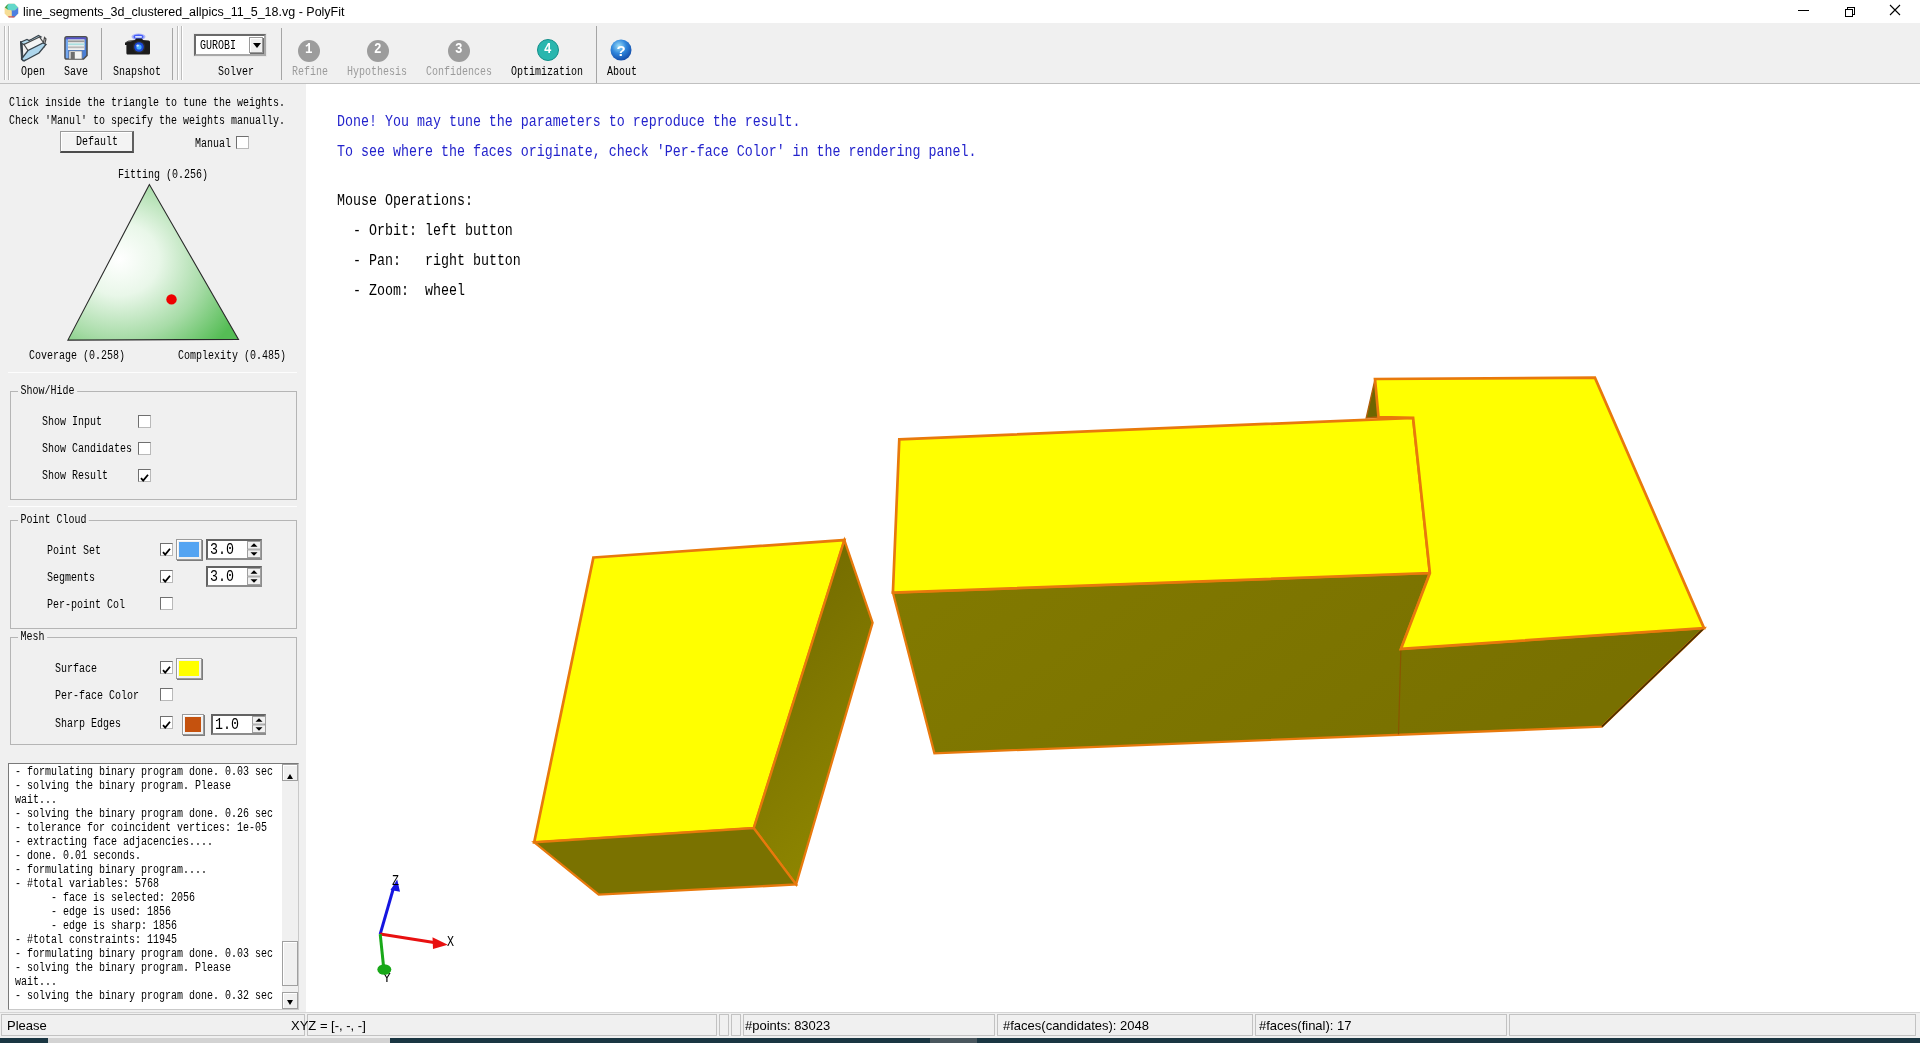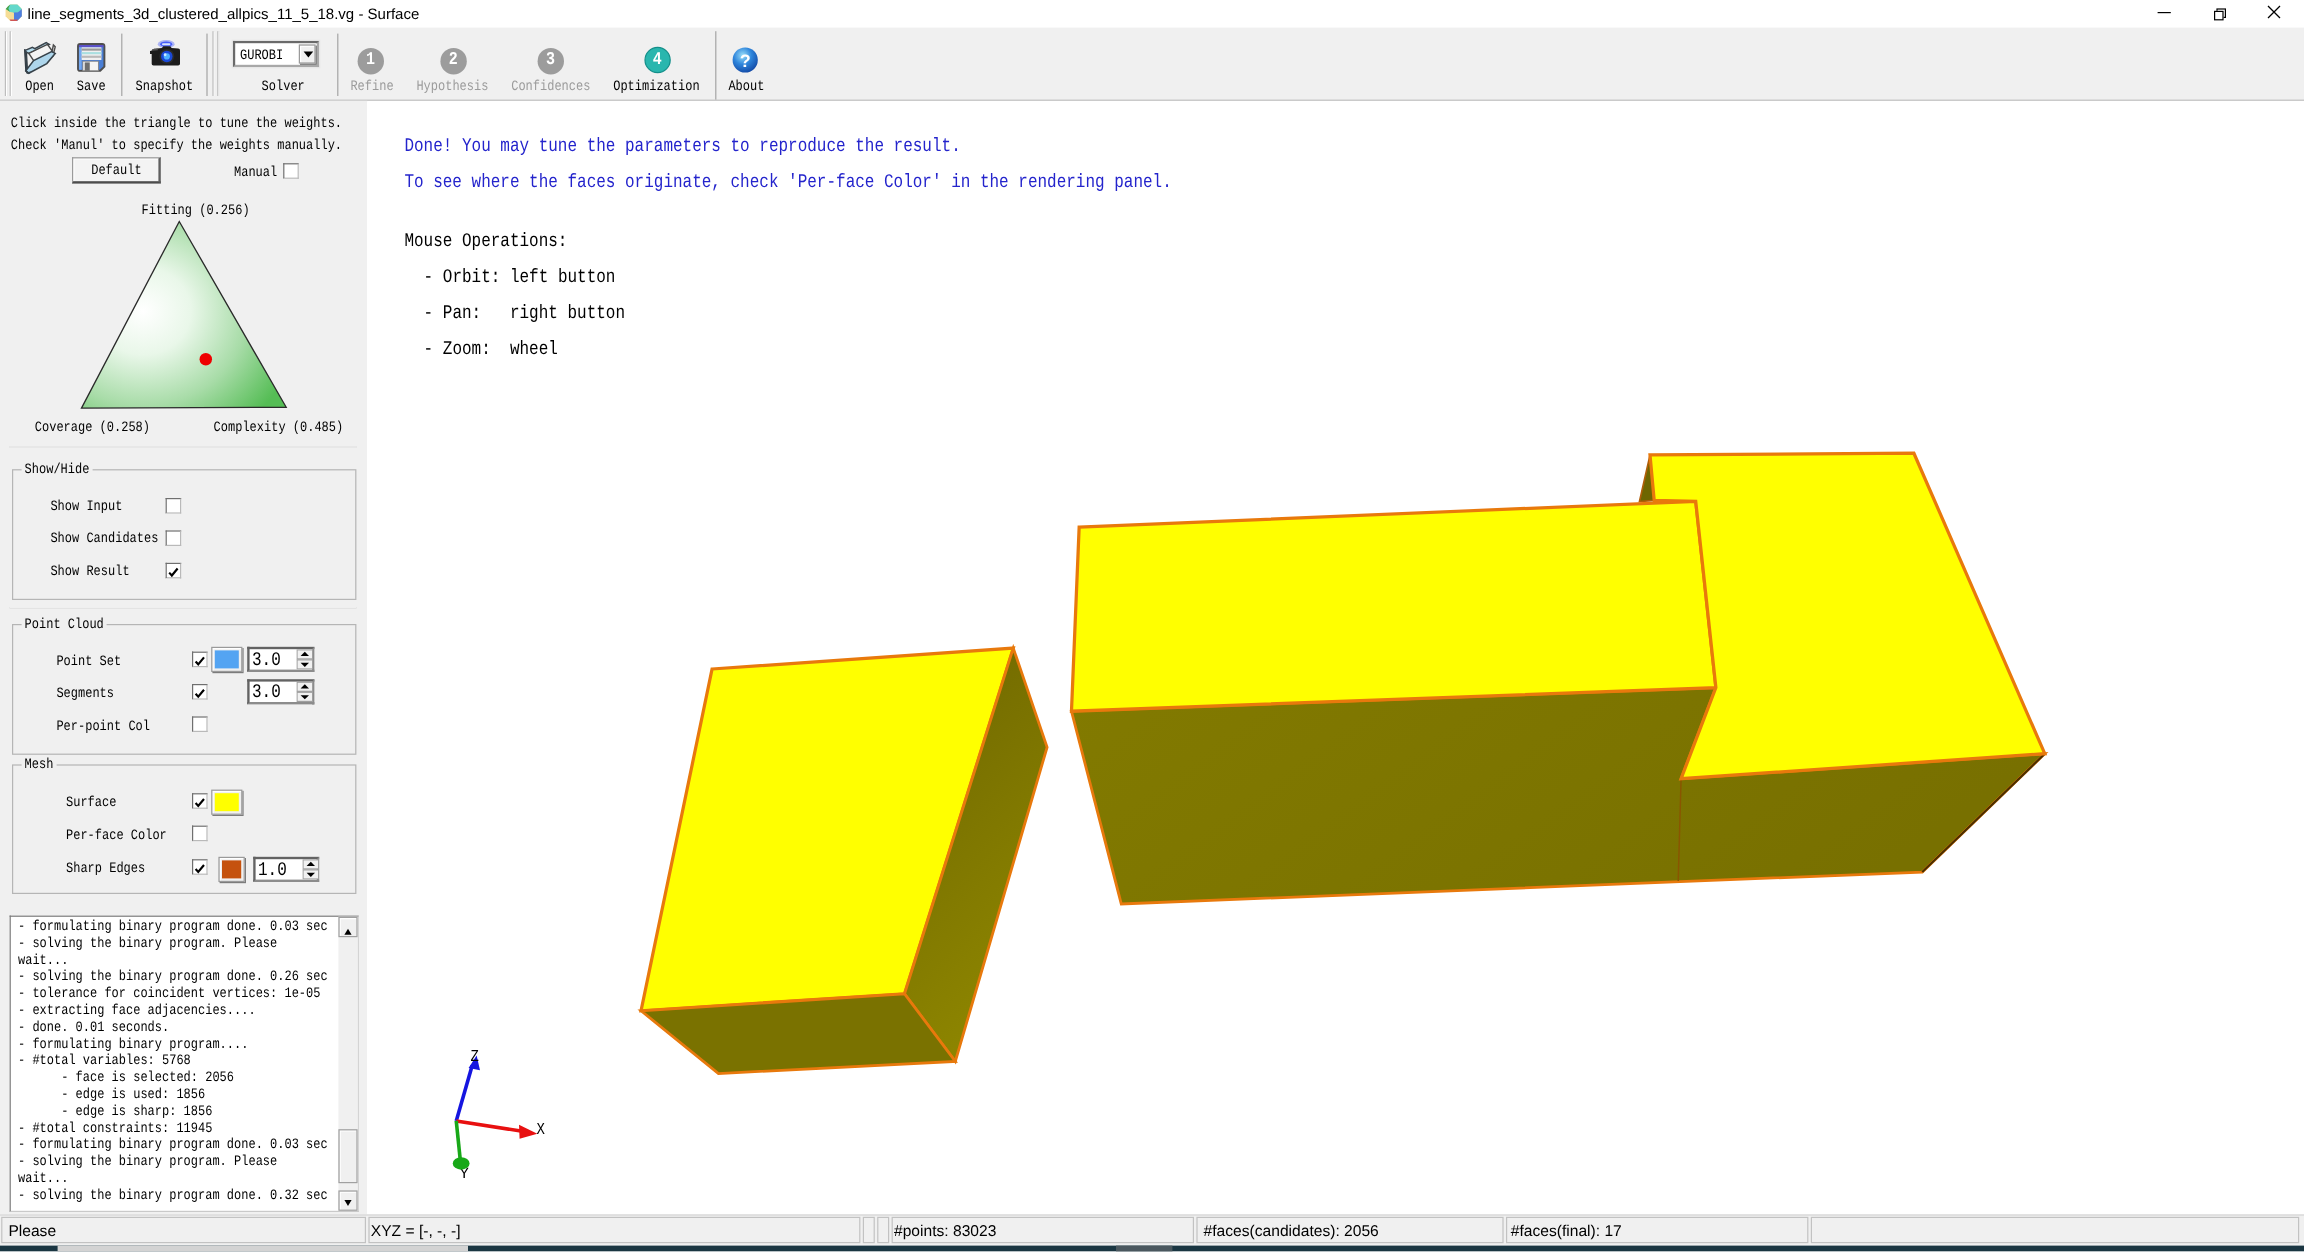--- a/index.html
+++ b/index.html
@@ -26,21 +26,21 @@
 
 <div class="abs" style="left:0;top:0;width:1920px;height:23px;background:#ffffff;"></div>
 <svg class="abs" style="left:4px;top:3px" width="15" height="15" viewBox="0 0 15 15">
   <polygon points="4.5,0.8 10.5,0.8 14.2,4.5 14.2,10.5 10.5,14.2 4.5,14.2 0.8,10.5 0.8,4.5" fill="#f4d78a"></polygon>
   <polygon points="4.5,0.8 10.5,0.8 14.2,4.5 11,7.5 7.5,7.8 4,7 0.8,4.5" fill="#63d8cb"></polygon>
   <polygon points="7.5,7.5 11,7.2 14.2,4.5 14.2,10.5 10.5,14.2 7.6,14.2" fill="#4d7fe0"></polygon>
   <polygon points="0.8,4.5 4.2,6.9 7.5,7.6 7.6,14.2 4.5,14.2 0.8,10.5" fill="#f6dd96"></polygon>
   <polygon points="4,13.2 10.8,13.2 10.2,14.4 4.8,14.4" fill="#d05555"></polygon>
   <polygon points="0.8,4.5 4.3,6.8 3,4 4.5,0.8 2.5,2.5" fill="#4aa34a"></polygon>
 </svg>
-<div class="sans" style="left:23px;top:5px;font-size:12.5px;">line_segments_3d_clustered_allpics_11_5_18.vg - Surface</div>
+<div class="sans" style="left:23px;top:5px;font-size:12.5px;">line_segments_3d_clustered_allpics_11_5_18.vg - PolyFit</div>
 
 <div class="abs" style="left:1798px;top:10px;width:11px;height:1px;background:#000;"></div>
 <div class="abs" style="left:1847px;top:7px;width:8px;height:8px;border:1px solid #000;background:#fff;"></div>
 <div class="abs" style="left:1845px;top:9px;width:8px;height:8px;border:1px solid #000;background:#fff;"></div>
 <svg class="abs" style="left:1889px;top:4px" width="12" height="12" viewBox="0 0 12 12">
     <path d="M1 1 L11 11 M11 1 L1 11" stroke="#000" stroke-width="1.1"></path>
   </svg>
 
 <div class="abs" style="left:0;top:23px;width:1920px;height:61px;background:#f0f0f0;border-bottom:1px solid #c0c0c0;"></div>
 <div class="grip" style="left:4px;top:26px;height:54px;"></div>
@@ -296,26 +296,26 @@
     <ellipse cx="384.3" cy="969.5" rx="7" ry="5.2" fill="#18a818"></ellipse>
   </g>
 </svg>
 <div class="c" style="left:392px;top:872px;font-size:14px;">Z</div>
 <div class="c" style="left:447px;top:933px;font-size:14px;">X</div>
 
 <div class="abs" style="left:0;top:1012px;width:1920px;height:26px;background:#f0f0f0;border-top:1px solid #d5d5d5;"></div>
 <div class="abs" style="left:1px;top:1014px;width:304px;height:22px;border:1px solid #c2c2c2;"></div>
 <div class="sans" style="left:7px;top:1018px;">Please</div>
 <div class="abs" style="left:307px;top:1014px;width:410px;height:22px;border:1px solid #c2c2c2;"></div>
-<div class="sans" style="left:309px;top:1018px;">XYZ = [-, -, -]</div>
+<div class="sans" style="left:291px;top:1018px;">XYZ = [-, -, -]</div>
 <div class="abs" style="left:719px;top:1014px;width:10px;height:22px;border:1px solid #c2c2c2;"></div>
 <div class="abs" style="left:731px;top:1014px;width:10px;height:22px;border:1px solid #c2c2c2;"></div>
 <div class="abs" style="left:743px;top:1014px;width:252px;height:22px;border:1px solid #c2c2c2;"></div>
 <div class="sans" style="left:745px;top:1018px;">#points: 83023</div>
 <div class="abs" style="left:997px;top:1014px;width:256px;height:22px;border:1px solid #c2c2c2;"></div>
-<div class="sans" style="left:1003px;top:1018px;">#faces(candidates): 2056</div>
+<div class="sans" style="left:1003px;top:1018px;">#faces(candidates): 2048</div>
 <div class="abs" style="left:1255px;top:1014px;width:252px;height:22px;border:1px solid #c2c2c2;"></div>
 <div class="sans" style="left:1259px;top:1018px;">#faces(final): 17</div>
 <div class="abs" style="left:1509px;top:1014px;width:407px;height:22px;border:1px solid #c2c2c2;"></div>
 
 <div class="abs" style="left:0;top:1038px;width:1920px;height:5px;background:#1a3642;"></div>
 <div class="abs" style="left:48px;top:1038px;width:342px;height:5px;background:#d3d3d3;"></div>
 <div class="abs" style="left:930px;top:1038px;width:47px;height:5px;background:#4a575e;"></div>
 
 </body></html>

